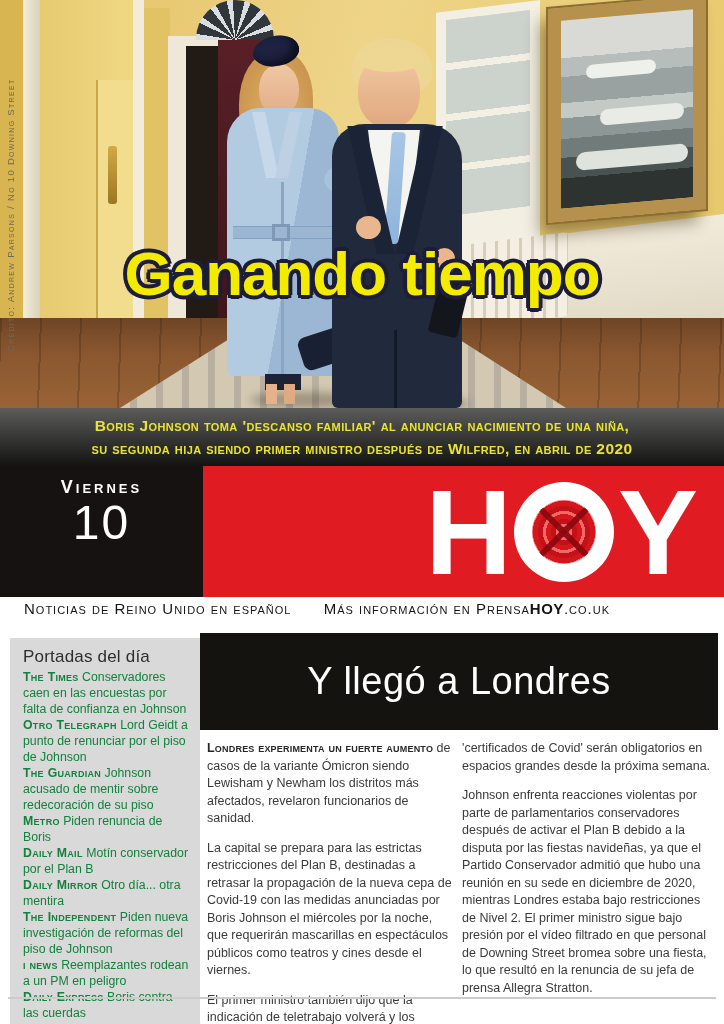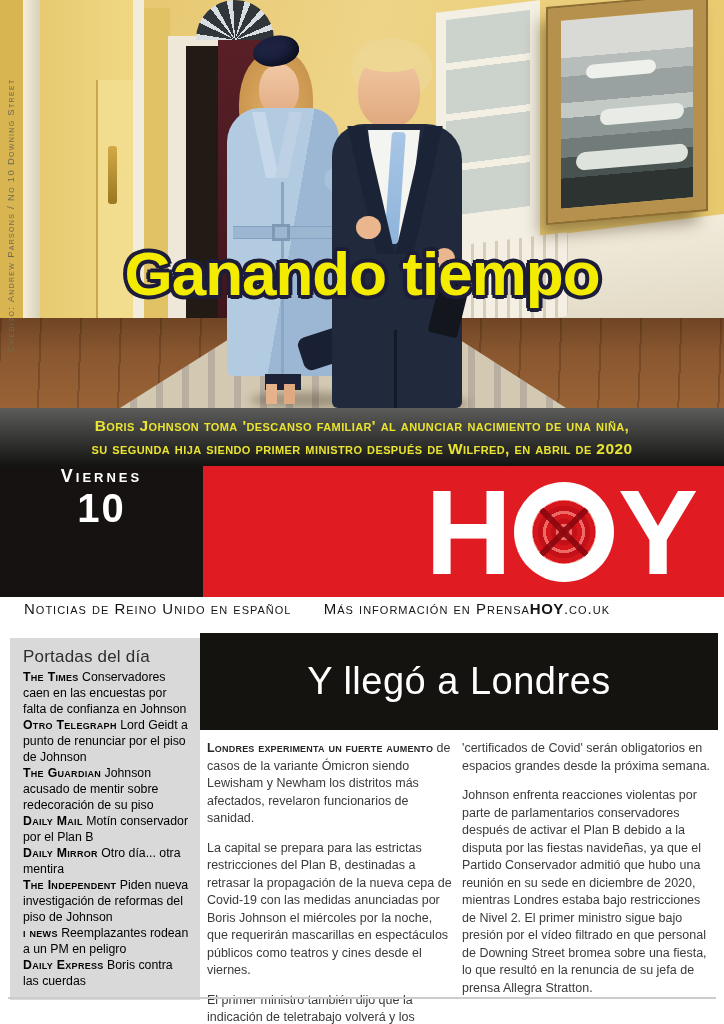--- a/index.html
+++ b/index.html
@@ -89,22 +89,22 @@
 
   
   .subheadline { left:0; top:408px; width:724px; height:58px;
       background:linear-gradient(#5c5c5a,#131311); color:#e9e332;
       display:flex; flex-direction:column; align-items:center; justify-content:center;
       font-variant:small-caps; font-weight:bold; font-size:15.5px; line-height:1.5; letter-spacing:.4px; text-align:center; }
 
   
   .masthead { left:0; top:466px; width:724px; height:131px; }
   .datebox { position:absolute; left:0; top:0; width:203px; height:131px; background:#171212; color:#fff; text-align:center; }
-  .date-dayname { font-size:18px; letter-spacing:3px; font-variant:small-caps; font-weight:bold; }
-  .date-day { font-size:40px; line-height:1.05; font-weight:bold; letter-spacing:2px; }
+  .date-dayname { margin-top:11px; font-size:18px; letter-spacing:3px; font-variant:small-caps; font-weight:bold; }
+  .date-day { font-size:48px; line-height:1.05; font-weight:normal; letter-spacing:2px; }
   .date-monthyear { font-size:18px; letter-spacing:3px; font-variant:small-caps; font-weight:bold; }
   .brandbox { position:absolute; left:203px; top:0; width:521px; height:131px; background:#e11b22;
       display:flex; align-items:center; justify-content:flex-end; padding-right:28px; }
   .brand-letter { font-size:120px; font-weight:bold; color:#fff; line-height:1; letter-spacing:-2px; }
   .brand-o { width:100px; height:100px; background:#fff; border-radius:50%; margin:0 4px;
       display:flex; align-items:center; justify-content:center; }
   .brand-o-inner { width:64px; height:64px; border-radius:50%; position:relative; overflow:hidden;
       background:radial-gradient(circle,#f2928e 0 4px, transparent 4px),
                  repeating-radial-gradient(circle at 50% 50%, #d6161d 0 5px, #ee6a66 5px 8px, #c21119 8px 13px); }
   .brand-o-inner::before, .brand-o-inner::after { content:''; position:absolute; left:-12%; top:46%; width:124%; height:9%;
@@ -115,21 +115,21 @@
   
   .tagline-row { left:0; top:600px; width:632px; height:26px; font-size:15px; color:#141414;
       font-variant:small-caps; letter-spacing:1px; }
   .tagline-left { position:absolute; left:24px; top:0; }
   .tagline-right { position:absolute; right:22px; top:0; text-decoration:none; color:#141414; }
   .tagline-right b { letter-spacing:.5px; }
 
   
   .sidebar { left:10px; top:638px; width:190px; min-height:352px; background:#d9d9d9; padding:9px 11px 10px 13px; }
   .sidebar-title { font-size:17px; color:#2e2e2e; margin-bottom:3px; letter-spacing:.2px; }
-  .entry { font-size:12.3px; line-height:1.3; color:#000000; }
+  .entry { font-size:12.3px; line-height:1.3; color:#15803d; }
   .paper-name { font-weight:bold; font-variant:small-caps; letter-spacing:.3px; }
 
   
   .article-banner { left:200px; top:633px; width:518px; height:97px; background:#15130f;
       display:flex; align-items:center; justify-content:center; }
   .article-title { color:#fff; font-size:38px; letter-spacing:.5px; }
   .col { position:absolute; top:740px; font-size:12.5px; line-height:1.4; color:#3a3a3a; }
   .col p { margin-bottom:12px; }
   .col-left { left:207px; width:246px; }
   .col-right { left:462px; width:252px; }
@@ -225,20 +225,21 @@
   <div class="abs tagline-row">
     <span class="tagline-left">Noticias de Reino Unido en español</span>
     <a class="tagline-right" href="#"><span>Más información en Prensa</span><b>HOY</b><span>.co.uk</span></a>
   </div>
 
   <div class="abs sidebar">
     <div class="sidebar-title">Portadas del día</div>
     <div class="entry"><span class="paper-name">The Times</span> <span>Conservadores caen en las encuestas por falta de confianza en Johnson</span></div>
     <div class="entry"><span class="paper-name">Otro Telegraph</span> <span>Lord Geidt a punto de renunciar por el piso de Johnson</span></div>
     <div class="entry"><span class="paper-name">The Guardian</span> <span>Johnson acusado de mentir sobre redecoración de su piso</span></div>
+    <div class="entry"><span class="paper-name">Metro</span> <span>Piden renuncia de Boris</span></div>
     <div class="entry"><span class="paper-name">Daily Mail</span> <span>Motín conservador por el Plan B</span></div>
     <div class="entry"><span class="paper-name">Daily Mirror</span> <span>Otro día... otra mentira</span></div>
     <div class="entry"><span class="paper-name">The Independent</span> <span>Piden nueva investigación de reformas del piso de Johnson</span></div>
     <div class="entry"><span class="paper-name">i news</span> <span>Reemplazantes rodean a un PM en peligro</span></div>
     <div class="entry"><span class="paper-name">Daily Express</span> <span>Boris contra las cuerdas</span></div>
   </div>
 
   <div class="abs article-banner">
     <div class="article-title">Y llegó a Londres</div>
   </div>

